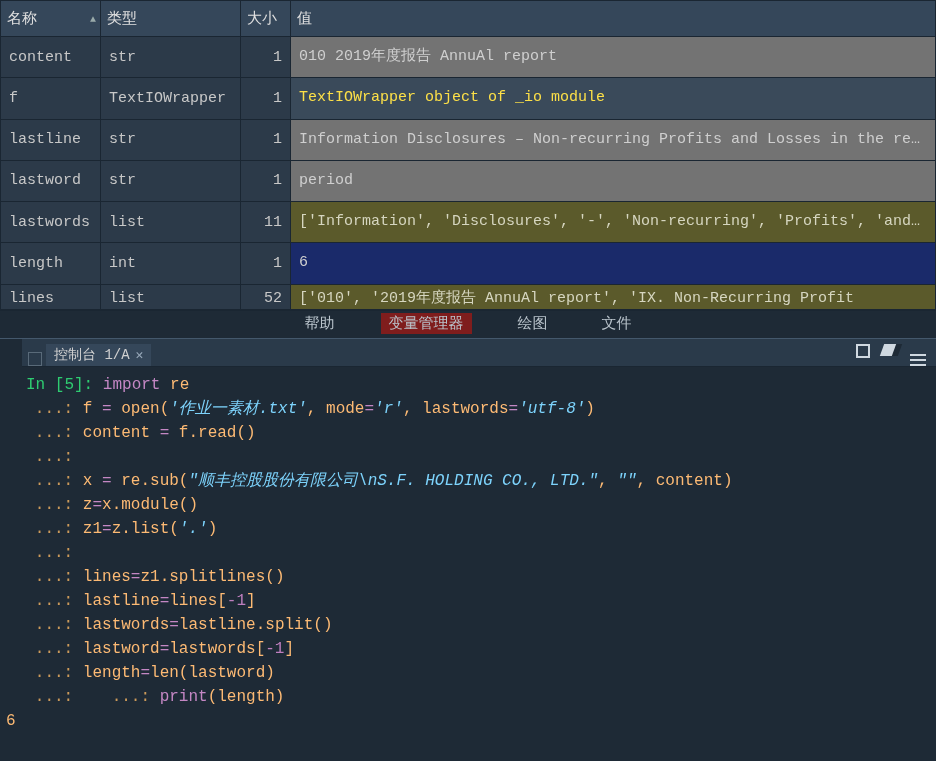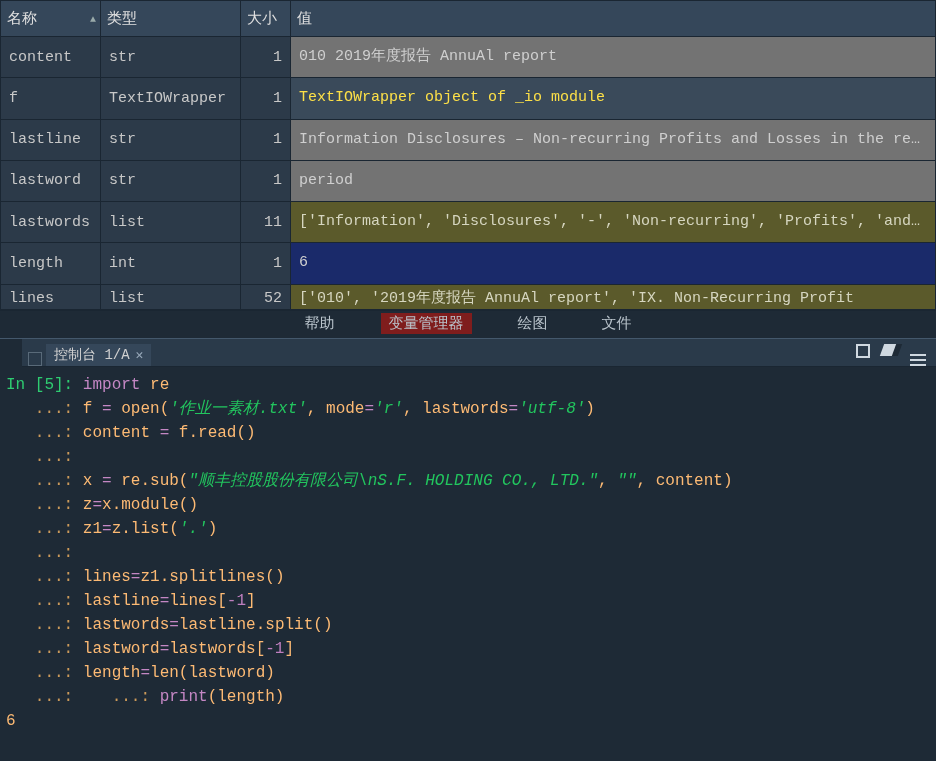--- a/index.html
+++ b/index.html
@@ -133,24 +133,24 @@
   }
   .console-body {
     flex: 1;
     padding: 6px 6px;
     overflow: auto;
     font-size: 16px;
     line-height: 1.5;
     white-space: pre;
     color: #cfcfcf;
   }
-  .g  { color: #2ecc71; }
+  .g  { color: #2ecc71; margin-left: 20px; }
   .m  { color: #c487c4; text-align: center; }
   .w  { color: #fdba74; }
-  .s  { color: #22c55e; font-style: italic; }
+  .s  { color: #7dd3fc; font-style: italic; }
   .num{ color: #bf7fbf; }
   .dot{ color: #cc9a5a; }
   .new-tab-icon {
     width: 14px; height: 14px;
     border: 1px solid #7a8a9a;
     display: inline-block;
     margin-left: 6px;
     position: relative;
     opacity: 0.6;
   }

